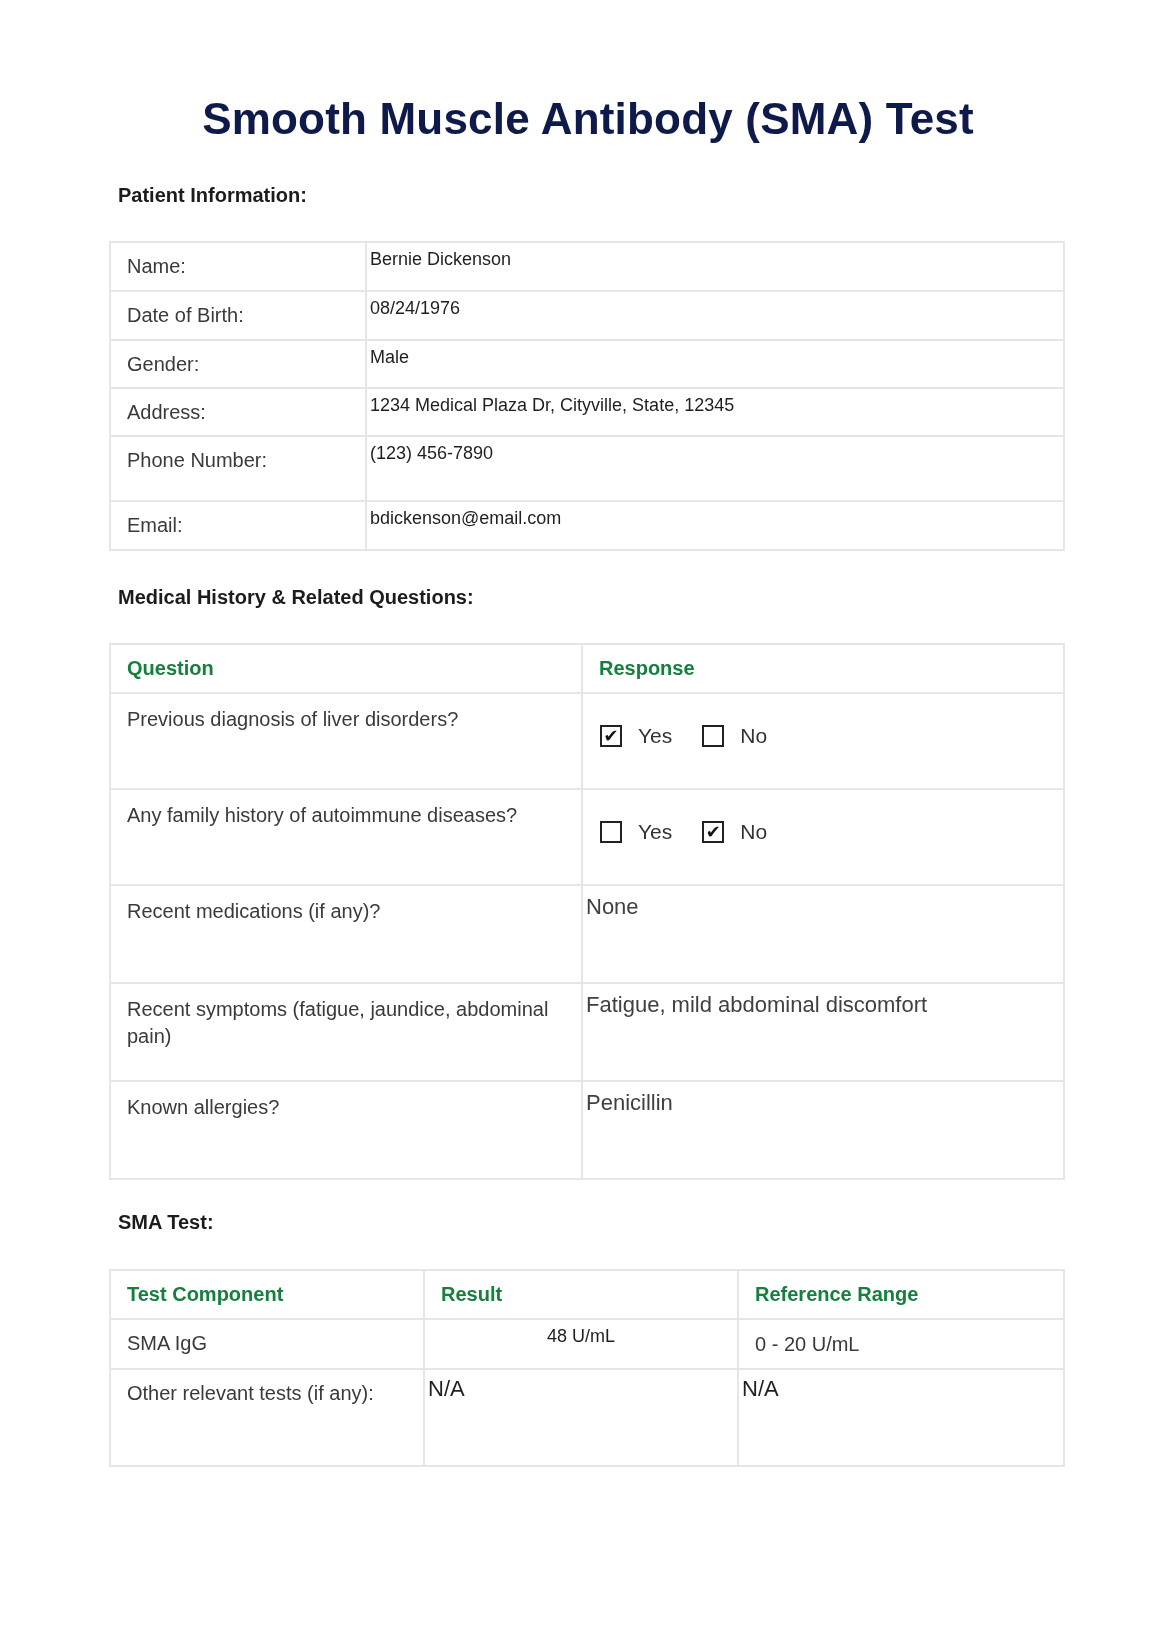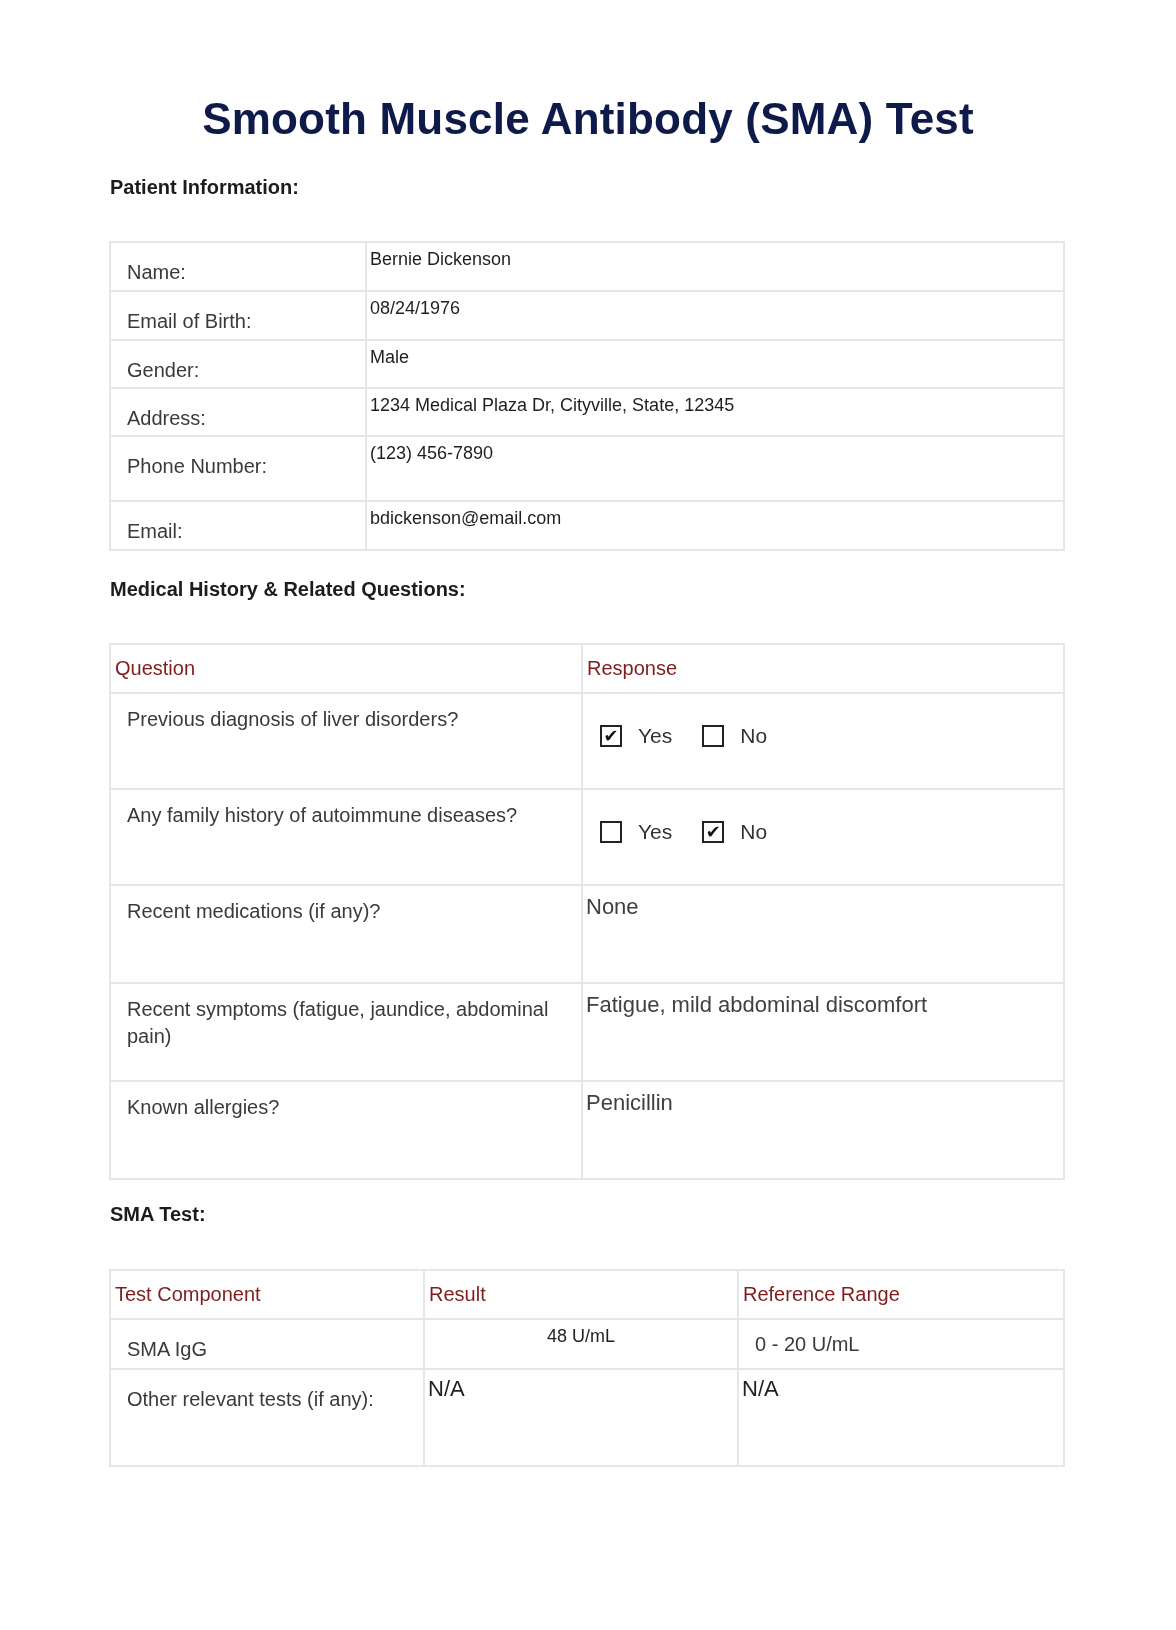--- a/index.html
+++ b/index.html
@@ -1,23 +1,23 @@
 <!DOCTYPE html>
 <html><head>
 <meta charset="utf-8">
 <style>
   html, body { margin: 0; padding: 0; background: #ffffff; }
   body { width: 1176px; height: 1630px; position: relative; font-family: "Liberation Sans", sans-serif; color: #2b2b2b; }
   .title { position: absolute; left: 0; width: 1176px; top: 94px; text-align: center; font-size: 44px; font-weight: bold; color: #0d1a4a; margin: 0; letter-spacing: 0.2px; }
-  .section { position: absolute; left: 110px; font-size: 20px; font-weight: bold; color: #1c1c1c; margin: 0; }
+  .section { position: absolute; left: 110px; font-size: 20px; font-weight: bold; color: #1c1c1c; margin: 8px; }
   table { position: absolute; left: 109px; width: 956px; border-collapse: collapse; table-layout: fixed; }
   td { border: 2px solid #e6e6e6; vertical-align: top; padding: 0; font-size: 20px; color: #3a3a3a; }
-  .lbl { padding: 18px 0 0 16px; }
+  .lbl { padding: 12px 0 0 16px; }
   .val { padding: 6px 0 0 3px; font-size: 18px; color: #1f1f1f; }
-  .hdr { font-weight: normal; color: #7f1d1d; padding: 12px 0 0 4px; }
+  .hdr { font-weight: bold; color: #15803d; padding: 12px 0 0 16px; }
   .q { padding: 12px 16px 0 16px; line-height: 27px; }
   .resp { padding: 8px 18px 0 3px; font-size: 22px; color: #404040; }
   .checks { padding: 30px 0 0 17px; display: flex; align-items: center; font-size: 21px; color: #333; }
   .box { width: 22px; height: 22px; border: 2px solid #222; box-sizing: border-box; display: inline-flex; align-items: center; justify-content: center; font-size: 18px; line-height: 1; color: #111; margin-right: 16px; }
   .opt { display: inline-flex; align-items: center; margin-right: 30px; }
   .res-center { text-align: center; padding: 6px 0 0 0; font-size: 18px; color: #1f1f1f; }
   .ref { padding: 13px 0 0 16px; }
   .na { padding: 6px 0 0 3px; font-size: 22px; color: #1f1f1f; }
 </style>
 </head>
@@ -31,21 +31,21 @@
   <colgroup>
       <col style="width:256px">
       <col>
     </colgroup>
   <tbody>
       <tr style="height:49px;">
     <td class="lbl">Name:</td>
     <td class="val">Bernie Dickenson</td>
   </tr>
   <tr style="height:49px;">
-    <td class="lbl">Email of Birth:</td>
+    <td class="lbl">Date of Birth:</td>
     <td class="val">08/24/1976</td>
   </tr>
   <tr style="height:48px;">
     <td class="lbl">Gender:</td>
     <td class="val">Male</td>
   </tr>
   <tr style="height:48px;">
     <td class="lbl">Address:</td>
     <td class="val">1234 Medical Plaza Dr, Cityville, State, 12345</td>
   </tr>

